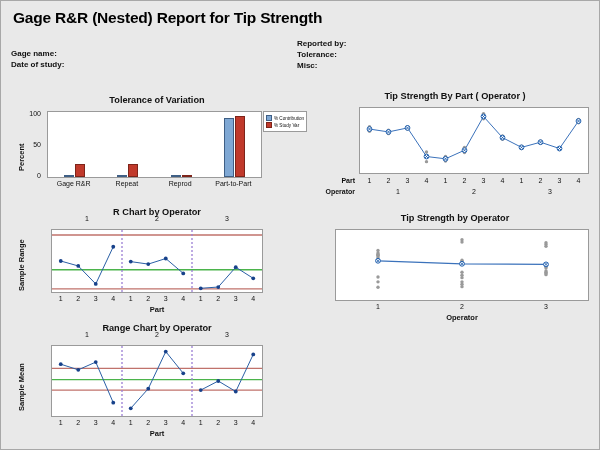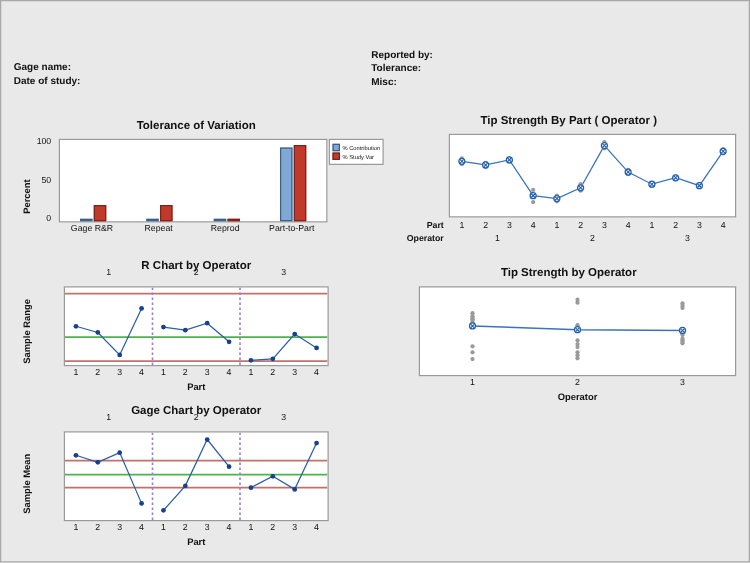--- a/index.html
+++ b/index.html
@@ -76,20 +76,21 @@
 
   
   #byop{left:312px;top:212px;width:284px;height:112px;}
   #byop .plot{left:22px;top:16px;width:254px;height:72px;}
 </style>
 </head>
 <body>
 
 <div id="page">
 
+  <div class="title">Gage R&amp;R (Nested) Report for Tip Strength</div>
 
   <div class="hdr hdr-left">
     <div>Gage name:</div>
     <div>Date of study:</div>
   </div>
 
   <div class="hdr hdr-right">
     <div>Reported by:</div>
     <div>Tolerance:</div>
     <div>Misc:</div>
@@ -176,21 +177,21 @@
         <div class="tick" style="left: 169.25px; top: 88px;">4</div>
         <div class="tick" style="left: 186.75px; top: 88px;">1</div>
         <div class="tick" style="left: 204.25px; top: 88px;">2</div>
         <div class="tick" style="left: 221.75px; top: 88px;">3</div>
         <div class="tick" style="left: 239.25px; top: 88px;">4</div>
       </div>
     <div class="xlab" style="left:44px;top:98px;width:212px;">Part</div>
   </div>
 
   <div class="panel" id="xbar">
-    <div class="ptitle">Gage Chart by Operator</div>
+    <div class="ptitle">Range Chart by Operator</div>
     <div class="ylab" style="left:10px;top:88px;">Sample Mean</div>
     <div class="plot">
       <svg id="xbar-svg" width="210" height="70" viewBox="0 0 210 70" preserveAspectRatio="none">
           <line x1="0" y1="22.4" x2="210" y2="22.4" stroke="#c0726b" stroke-width="1.4"></line>
           <line x1="0" y1="33.6" x2="210" y2="33.6" stroke="#4bb44b" stroke-width="1.4"></line>
           <line x1="0" y1="44.1" x2="210" y2="44.1" stroke="#c0726b" stroke-width="1.4"></line>
           <line x1="70" y1="0" x2="70" y2="70" stroke="#9b7fd4" stroke-width="1.3" stroke-dasharray="2,2"></line>
           <line x1="140" y1="0" x2="140" y2="70" stroke="#9b7fd4" stroke-width="1.3" stroke-dasharray="2,2"></line>
           <path d="M8.75,18.200000000000003L26.25,23.799999999999997L43.75,16.1L61.25,56.7" fill="none" stroke="#2a5fa5" stroke-width="1"></path>
           <path d="M78.75,62.3L96.25,42.7L113.75,5.599999999999994L131.25,27.300000000000004" fill="none" stroke="#2a5fa5" stroke-width="1"></path>

